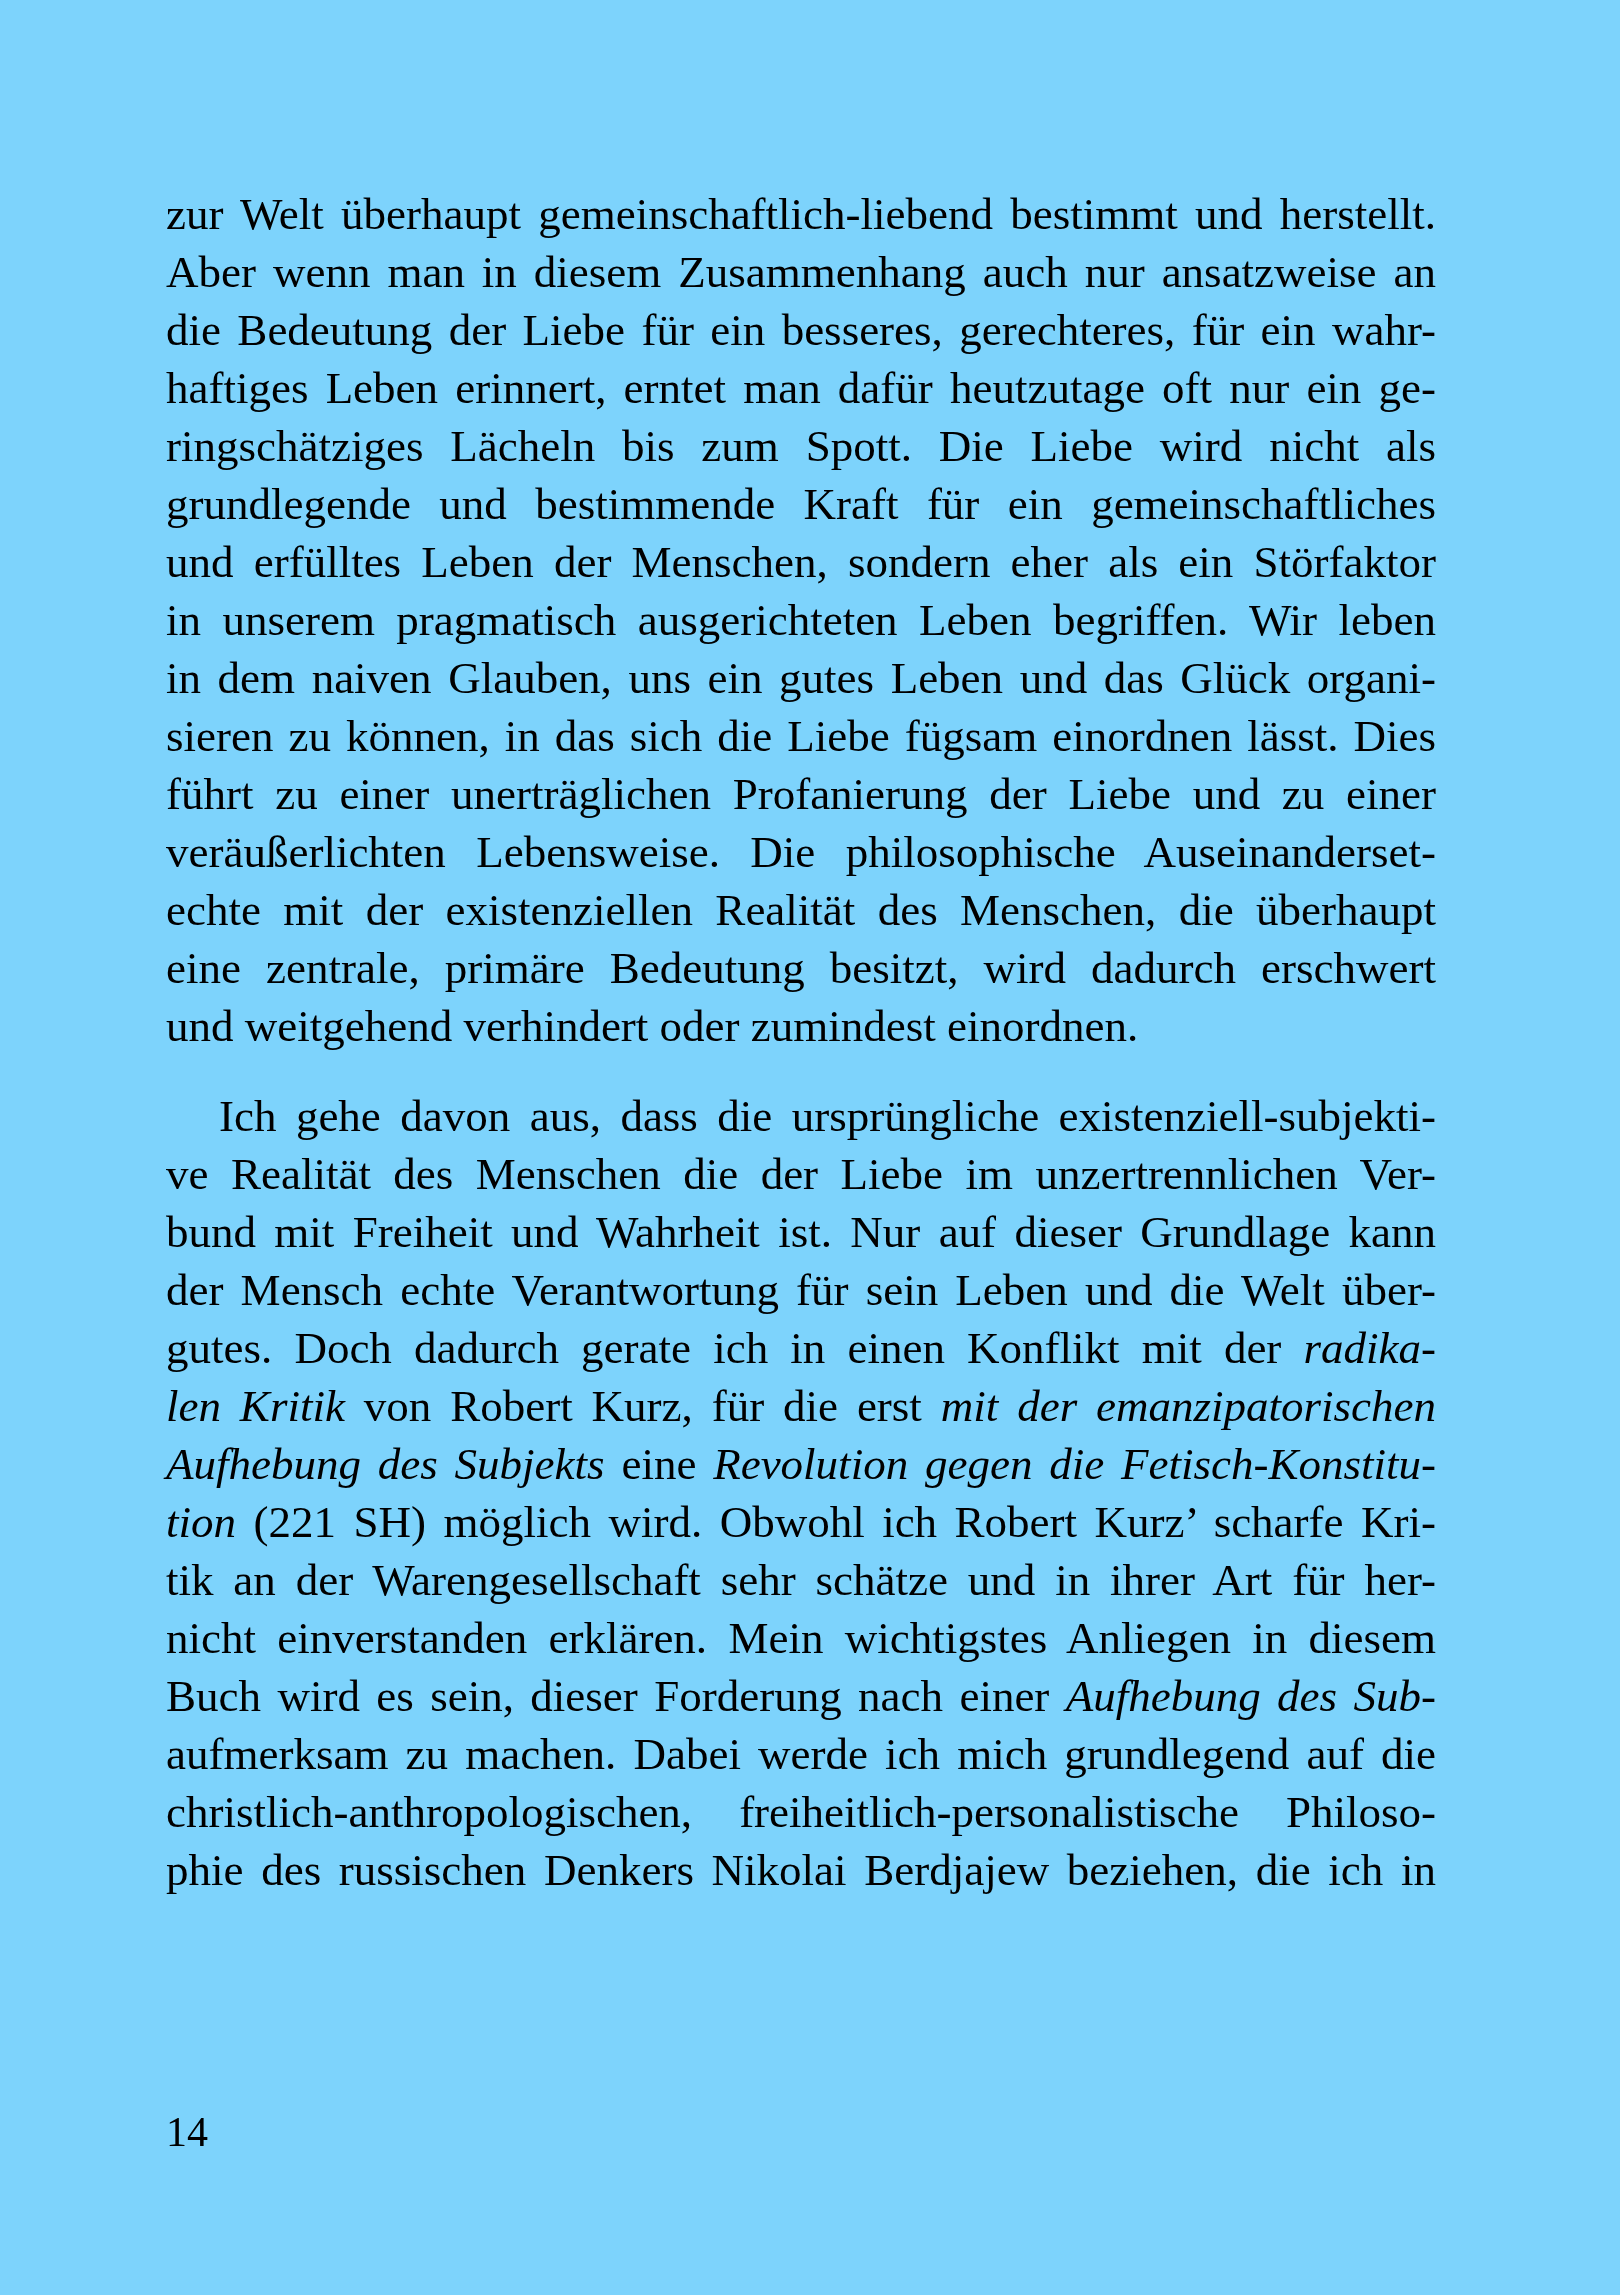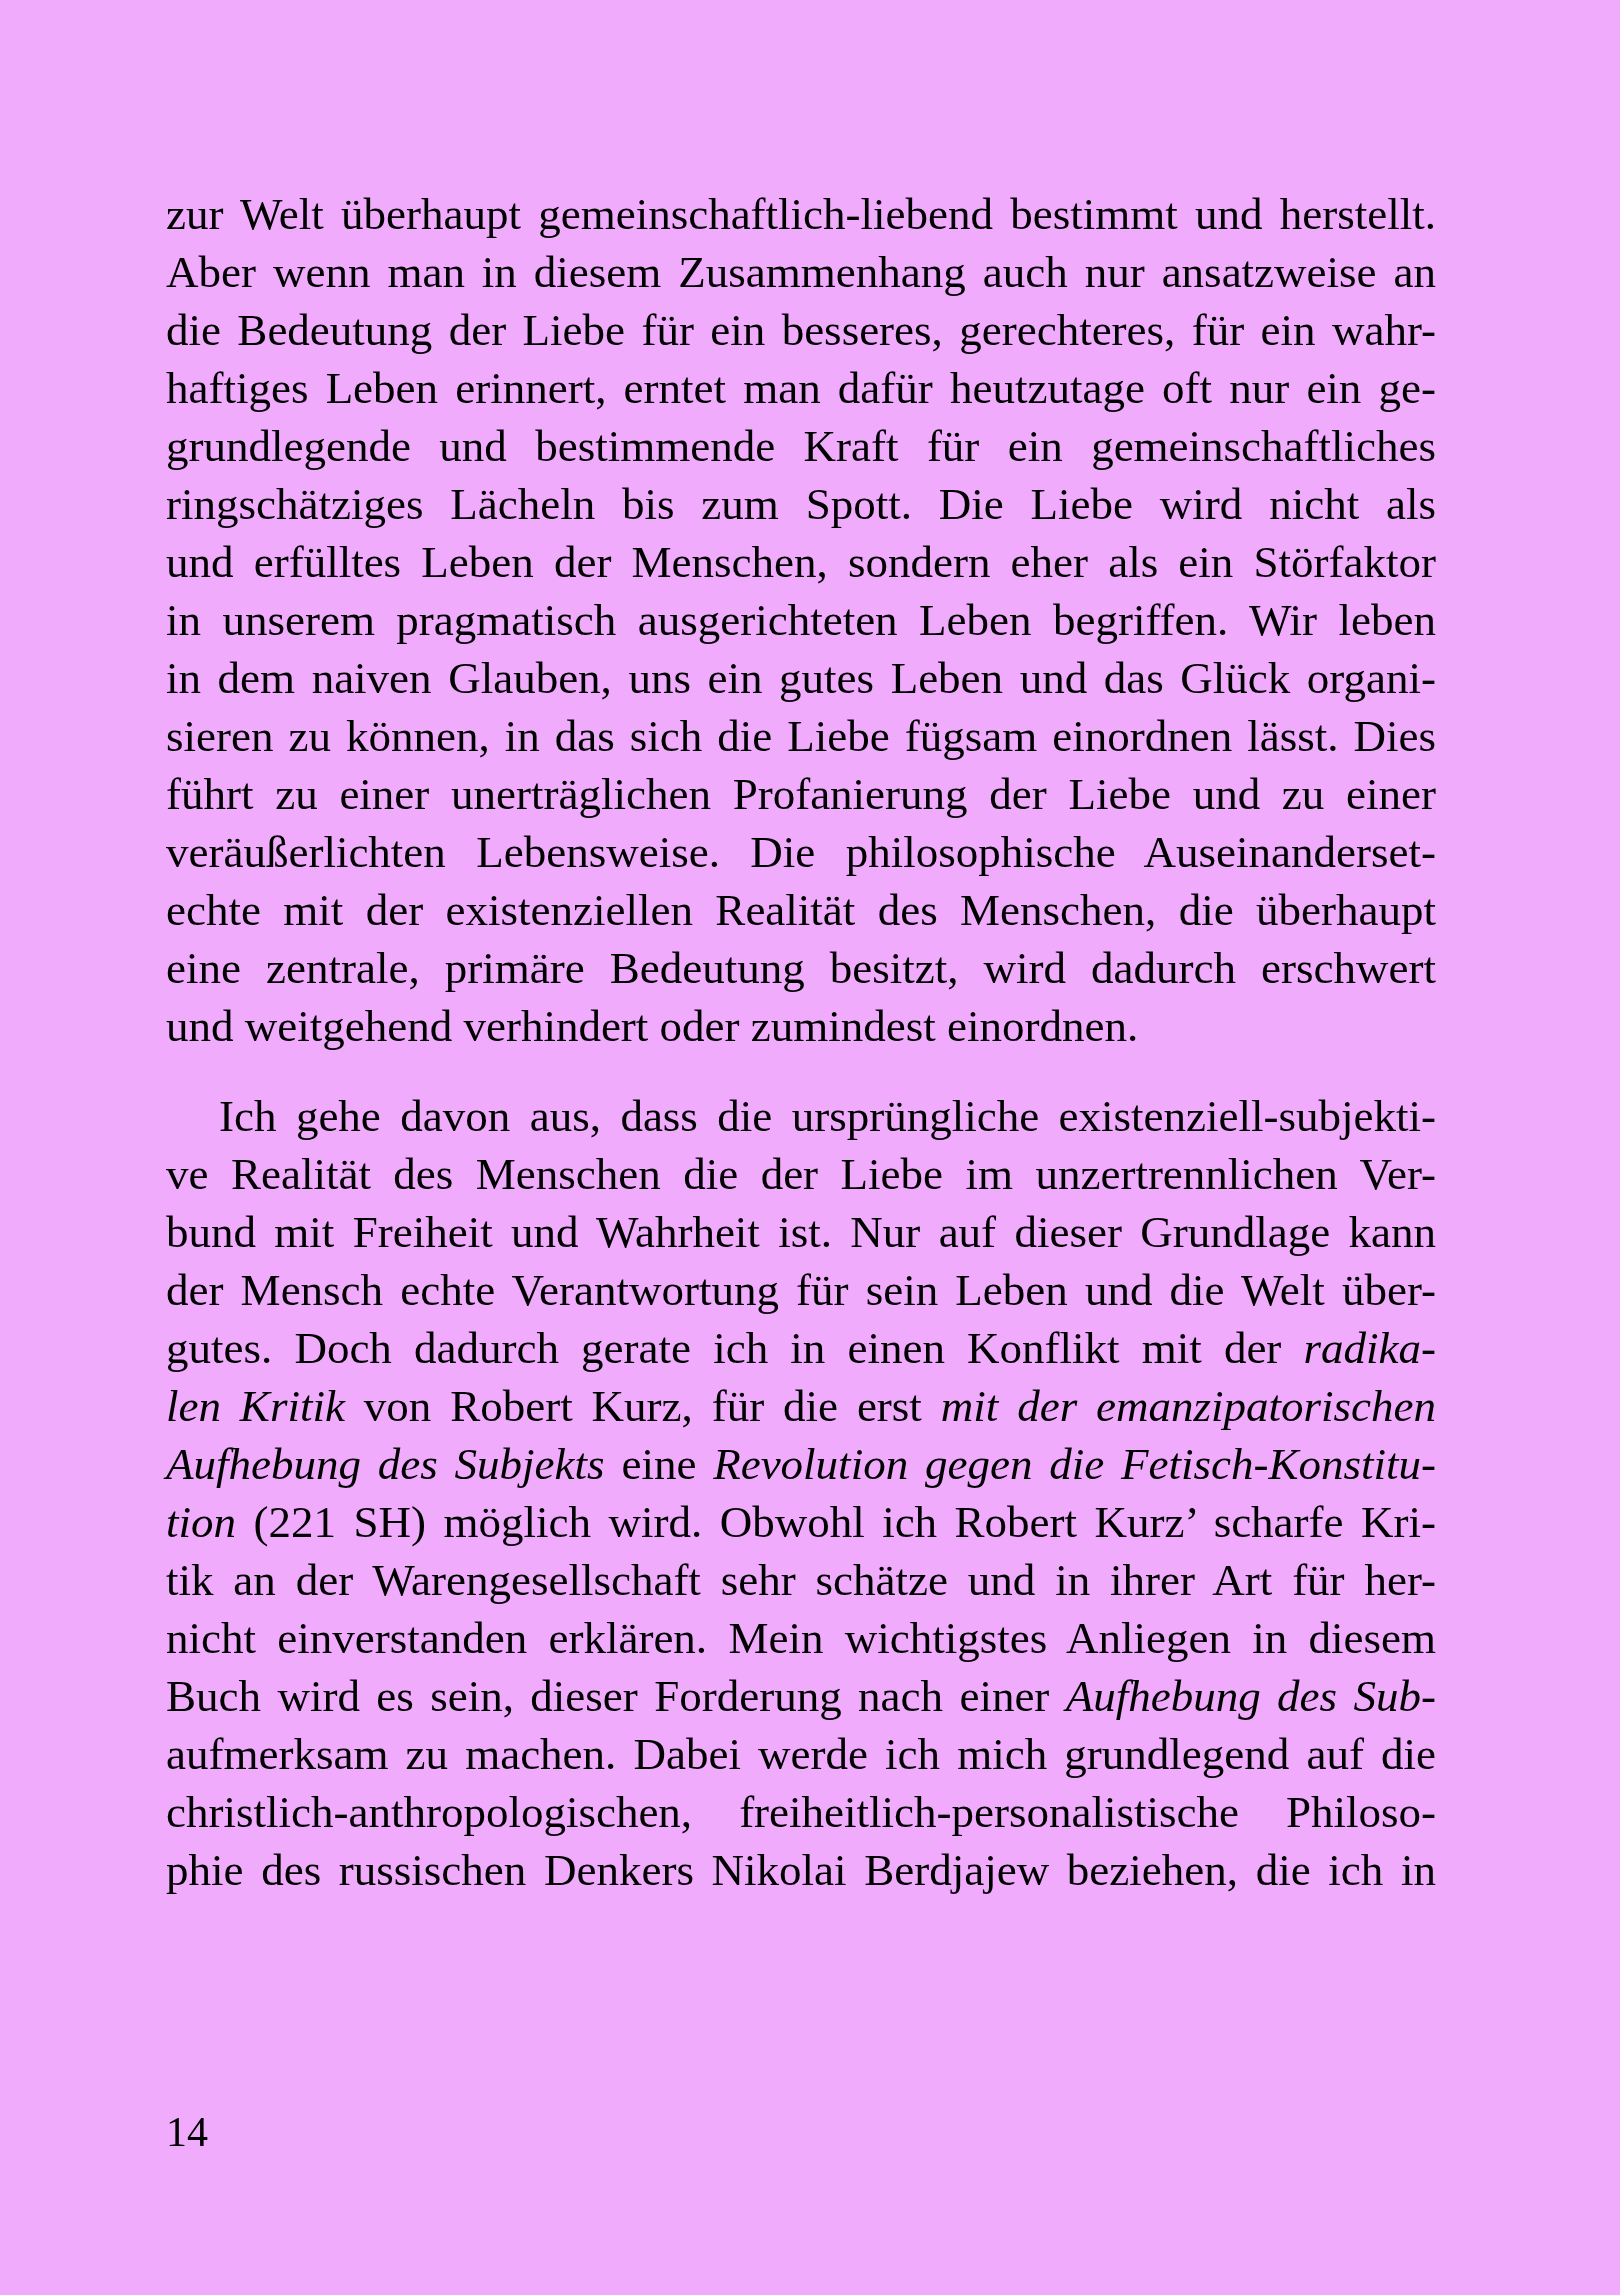--- a/index.html
+++ b/index.html
@@ -4,21 +4,21 @@
 <style>
   html, body {
     margin: 0;
     padding: 0;
     background: #ffffff;
   }
   .page {
     position: relative;
     width: 1620px;
     height: 2295px;
-    background: #f0abfc;
+    background: #7dd3fc;
     color: #000000;
     font-family: "Liberation Serif", "DejaVu Serif", serif;
     font-size: 45px;
     line-height: 58px;
     overflow: hidden;
   }
   .text-block {
     position: absolute;
     left: 166px;
     top: 185px;
@@ -54,22 +54,22 @@
 </head>
 <body>
 
 <div class="page">
   <div class="text-block">
       <div class="paragraph">
         <div class="line"><span class="seg">zur Welt überhaupt gemeinschaftlich-liebend bestimmt und herstellt.</span></div>
         <div class="line"><span class="seg">Aber wenn man in diesem Zusammenhang auch nur ansatzweise an</span></div>
         <div class="line"><span class="seg">die Bedeutung der Liebe für ein besseres, gerechteres, für ein wahr-</span></div>
         <div class="line"><span class="seg">haftiges Leben erinnert, erntet man dafür heutzutage oft nur ein ge-</span></div>
+        <div class="line"><span class="seg">ringschätziges Lächeln bis zum Spott. Die Liebe wird nicht als</span></div>
         <div class="line"><span class="seg">grundlegende und bestimmende Kraft für ein gemeinschaftliches</span></div>
-        <div class="line"><span class="seg">ringschätziges Lächeln bis zum Spott. Die Liebe wird nicht als</span></div>
         <div class="line"><span class="seg">und erfülltes Leben der Menschen, sondern eher als ein Störfaktor</span></div>
         <div class="line"><span class="seg">in unserem pragmatisch ausgerichteten Leben begriffen. Wir leben</span></div>
         <div class="line"><span class="seg">in dem naiven Glauben, uns ein gutes Leben und das Glück organi-</span></div>
         <div class="line"><span class="seg">sieren zu können, in das sich die Liebe fügsam einordnen lässt. Dies</span></div>
         <div class="line"><span class="seg">führt zu einer unerträglichen Profanierung der Liebe und zu einer</span></div>
         <div class="line"><span class="seg">veräußerlichten Lebensweise. Die philosophische Auseinanderset-</span></div>
         <div class="line"><span class="seg">echte mit der existenziellen Realität des Menschen, die überhaupt</span></div>
         <div class="line"><span class="seg">eine zentrale, primäre Bedeutung besitzt, wird dadurch erschwert</span></div>
         <div class="line no-justify"><span class="seg">und weitgehend verhindert oder zumindest einordnen.</span></div>
       </div>

